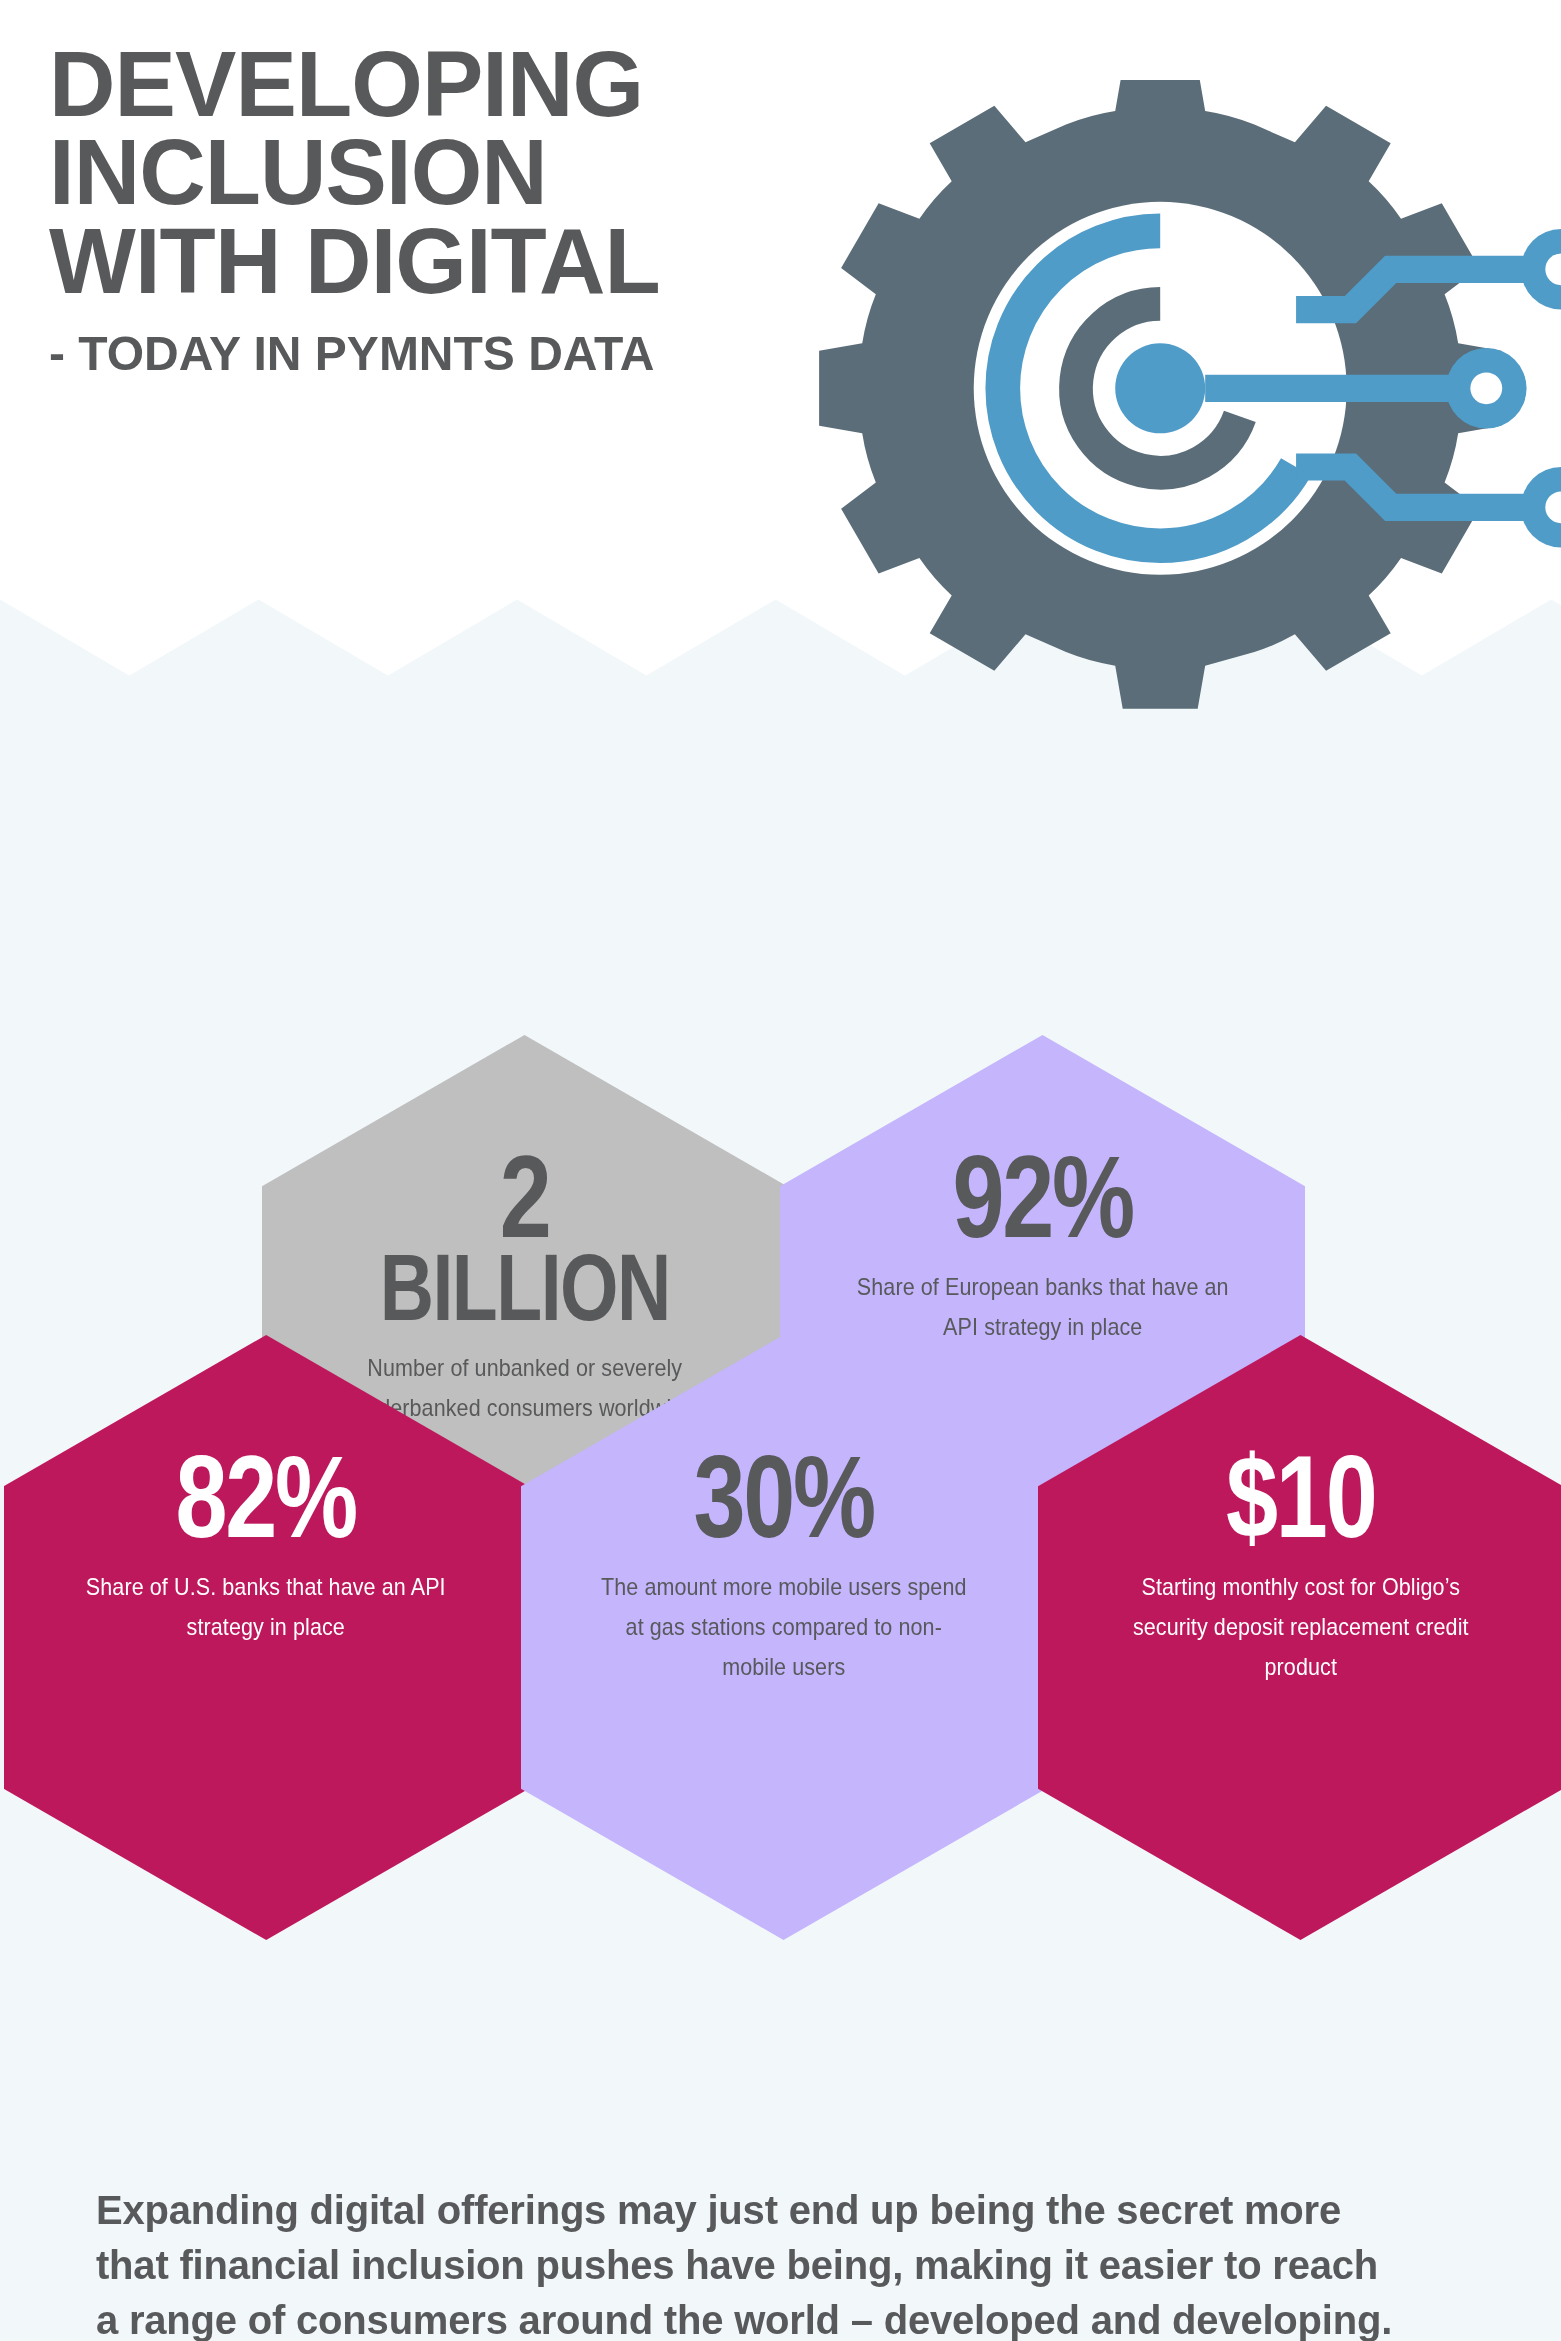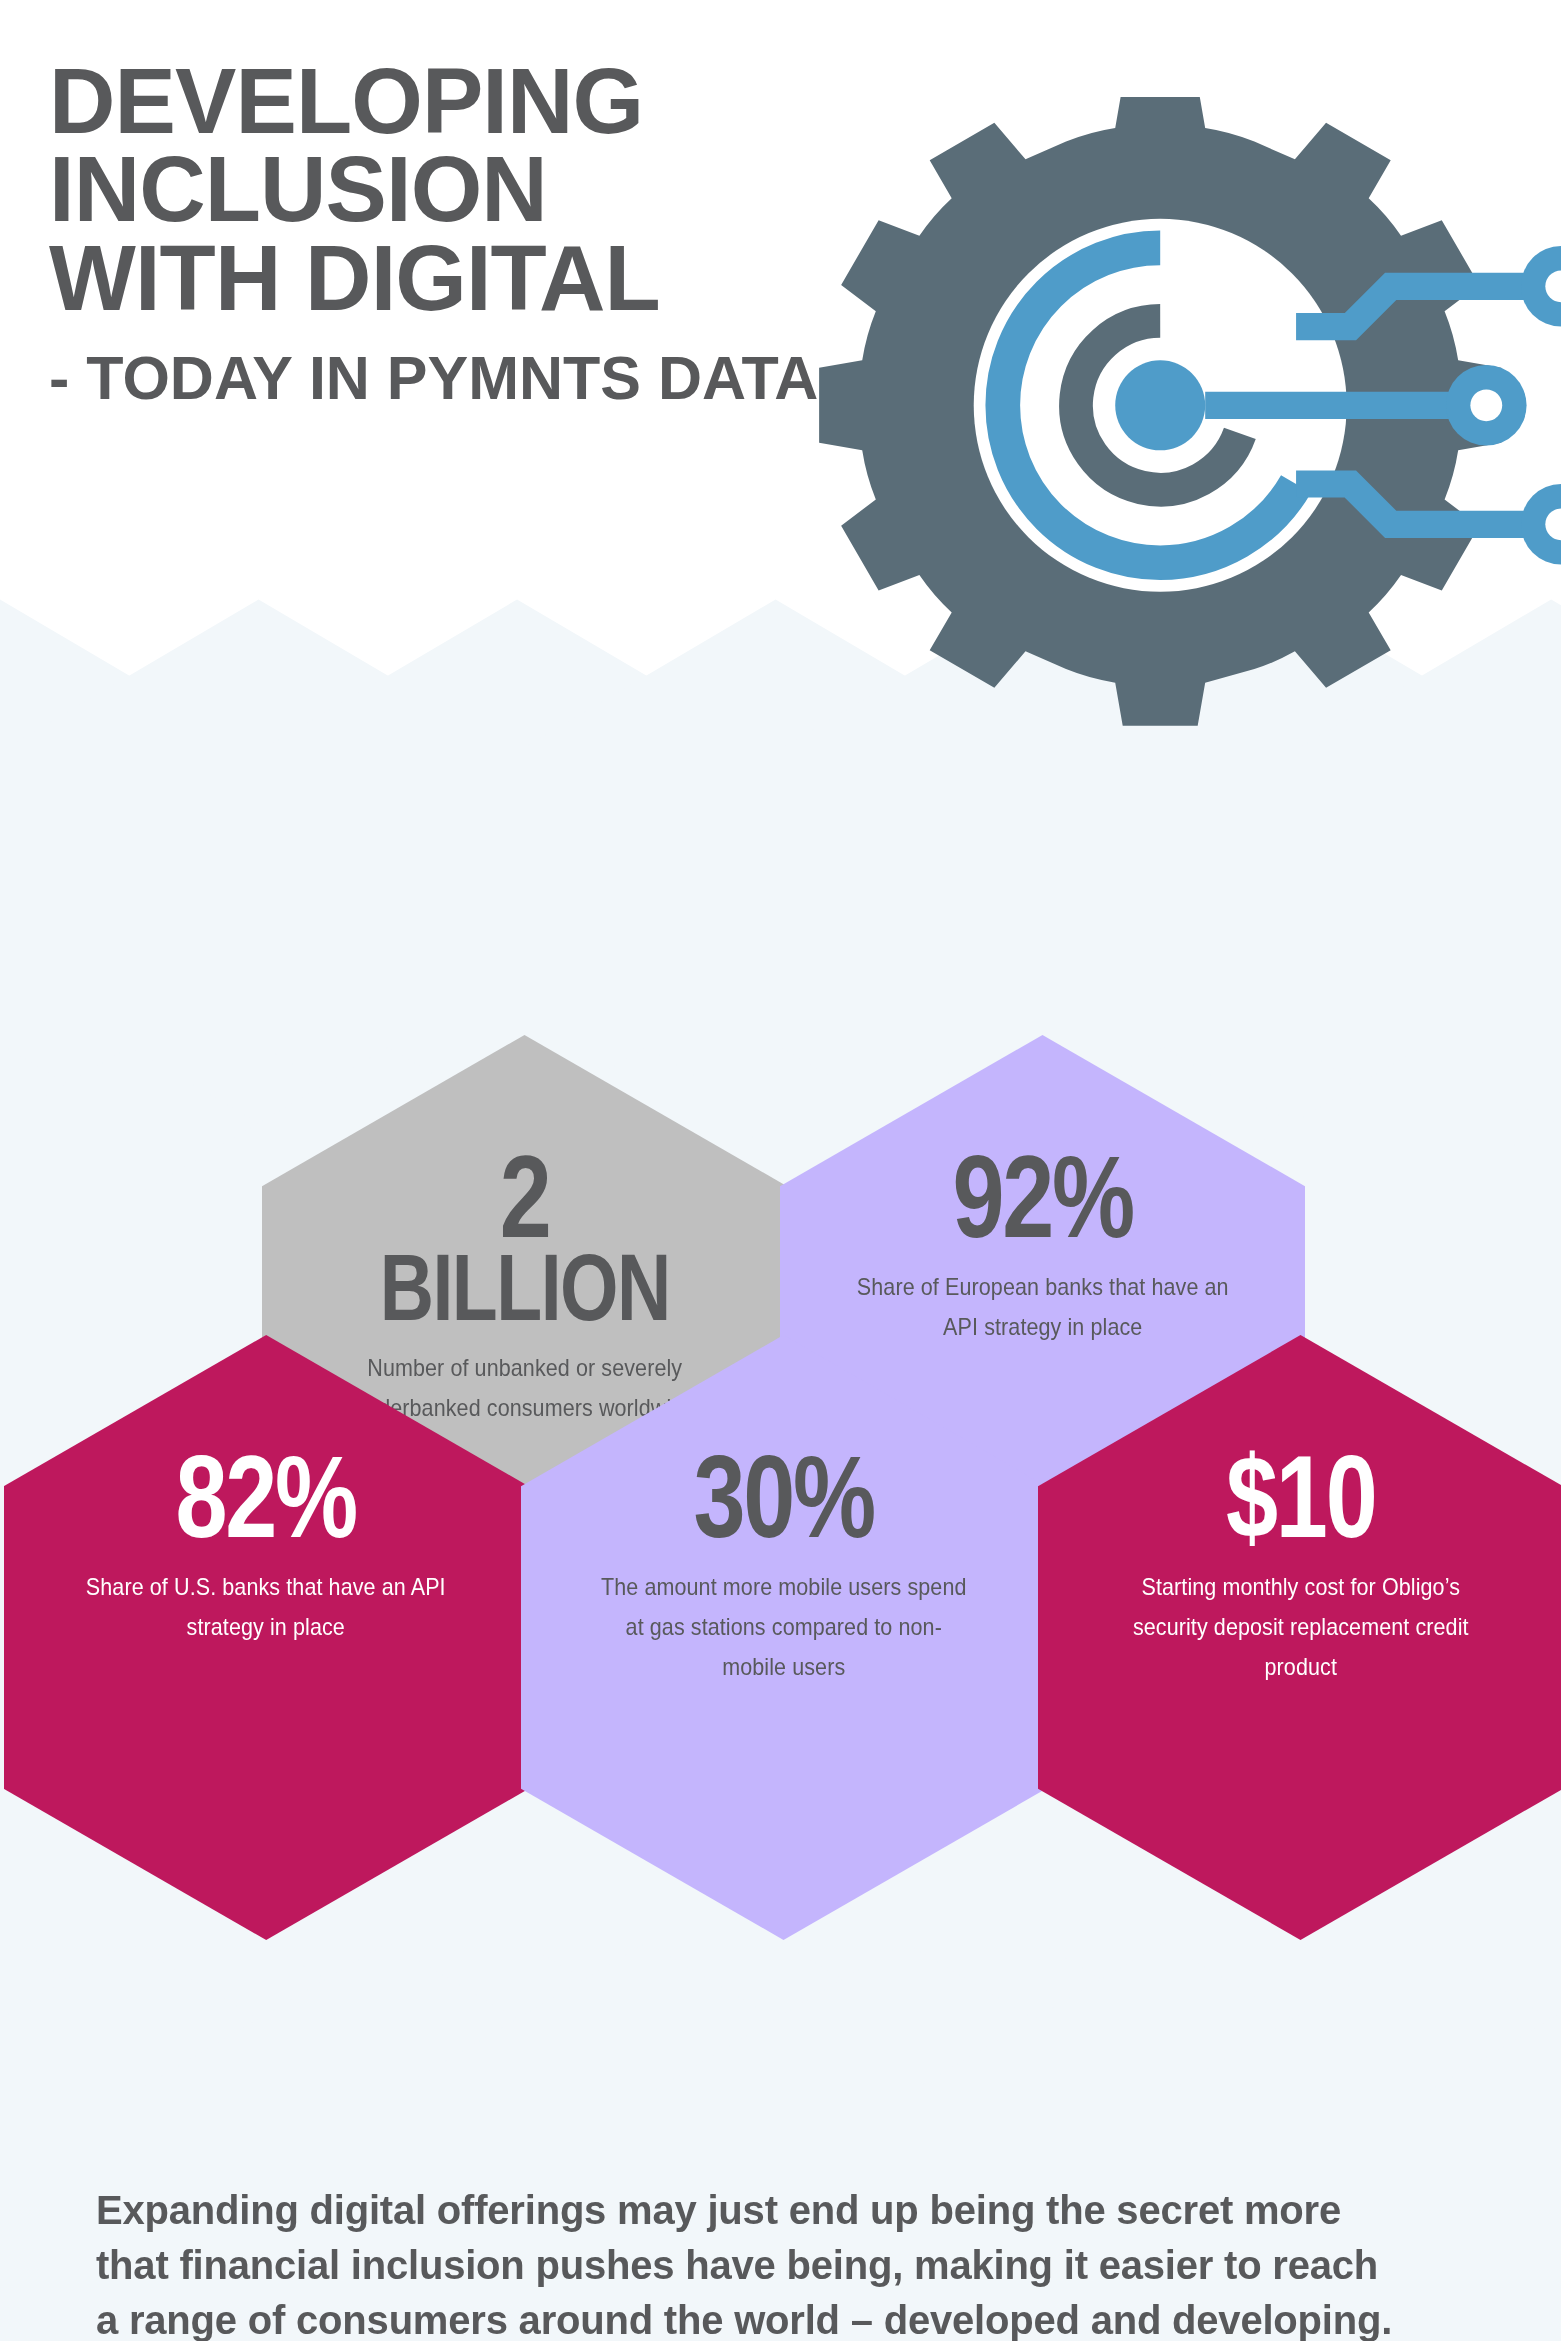--- a/index.html
+++ b/index.html
@@ -12,40 +12,40 @@
   }
 
   
   #bg-pattern {
     position:absolute; left:0; top:0; width:1561px; height:2732px;
     z-index:0; pointer-events:none;
   }
 
   
   #header {
-    position:absolute; left:0; top:0; width:1276px; height:632px; z-index:5;margin-top:17px;
+    position:absolute; left:0; top:0; width:1276px; height:632px; z-index:5;
   }
   #title-block {
     position:absolute; left:49px; top:40px; width:796px;
   }
   .title-line {
     font-family:"Liberation Sans", sans-serif;
     font-weight:bold;
     font-size:92px;
     line-height:0.96;
     letter-spacing:-0.9px;
     color:#58595b;
     text-transform:uppercase;
     white-space:nowrap;
   }
   #subtitle {
     margin-top:20.6px;
     font-family:"Liberation Sans", sans-serif;
     font-weight:bold;
-    font-size:61px;
+    font-size:48px;
     letter-spacing:0px;
     color:#58595b;
     text-transform:uppercase;
     white-space:nowrap;
   }
   #gear-icon-wrap {
     position:absolute; left:806px; top:80px; width:759px; height:656px;
   }
 
   

